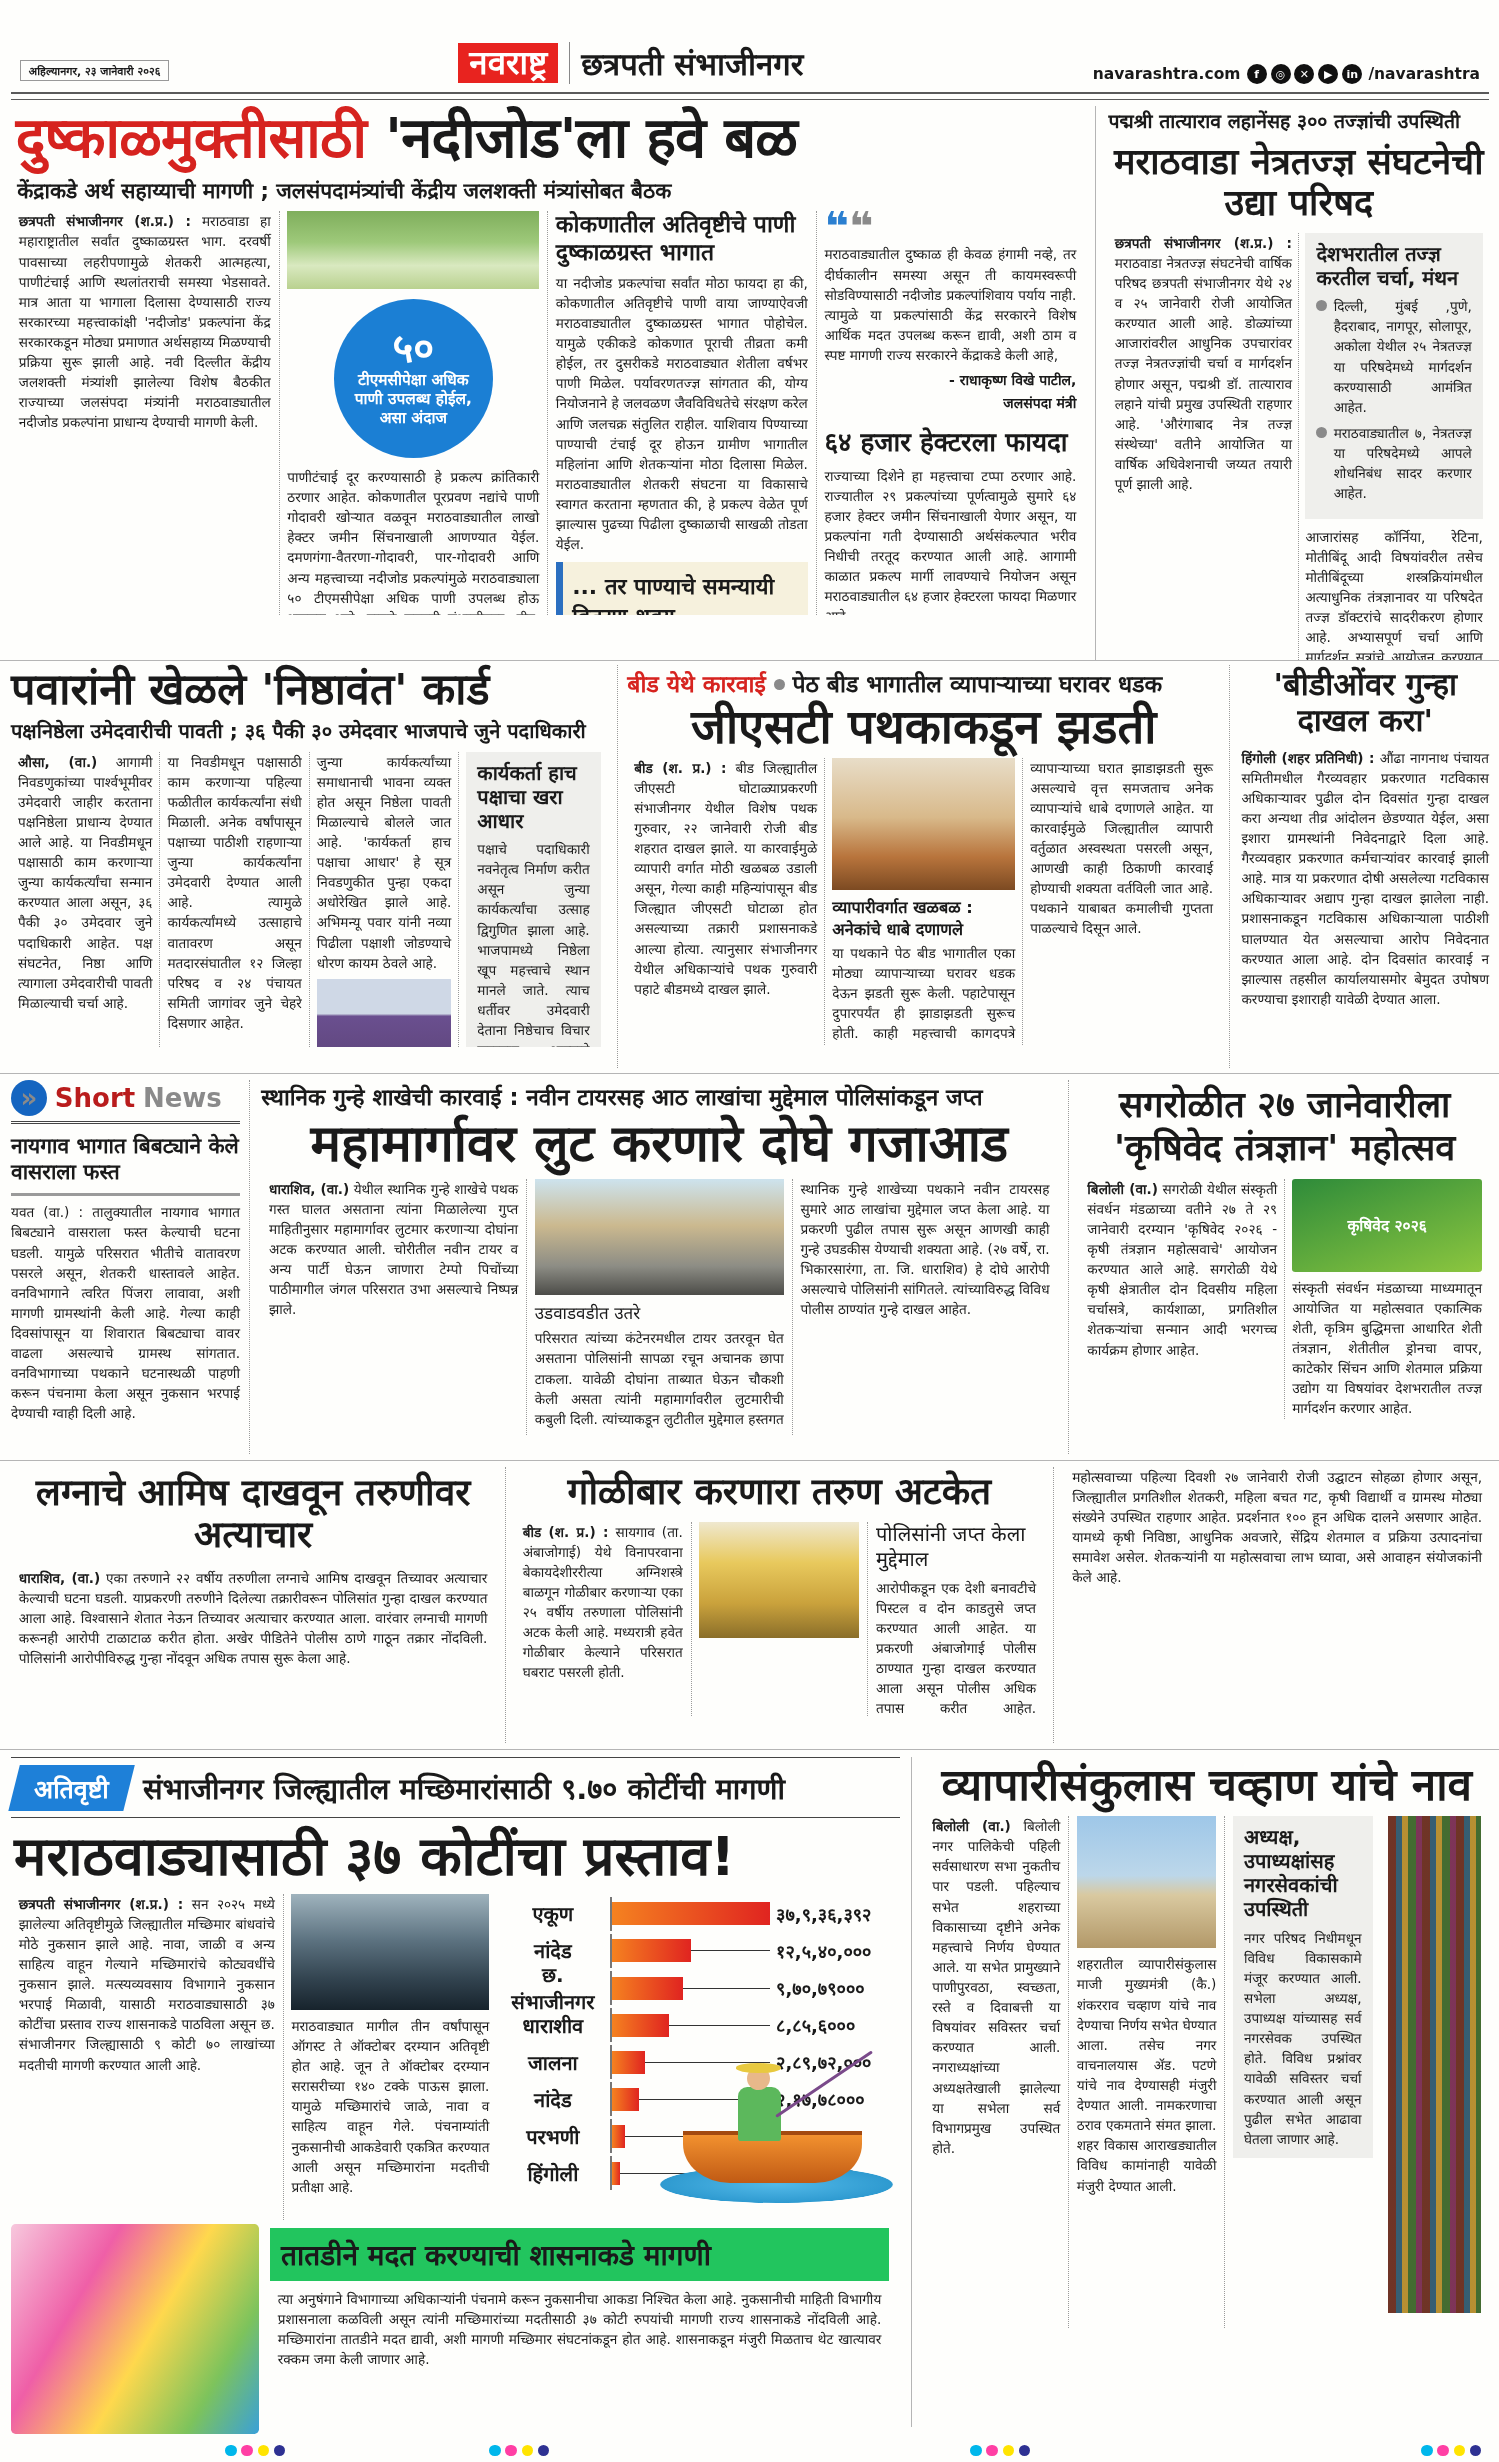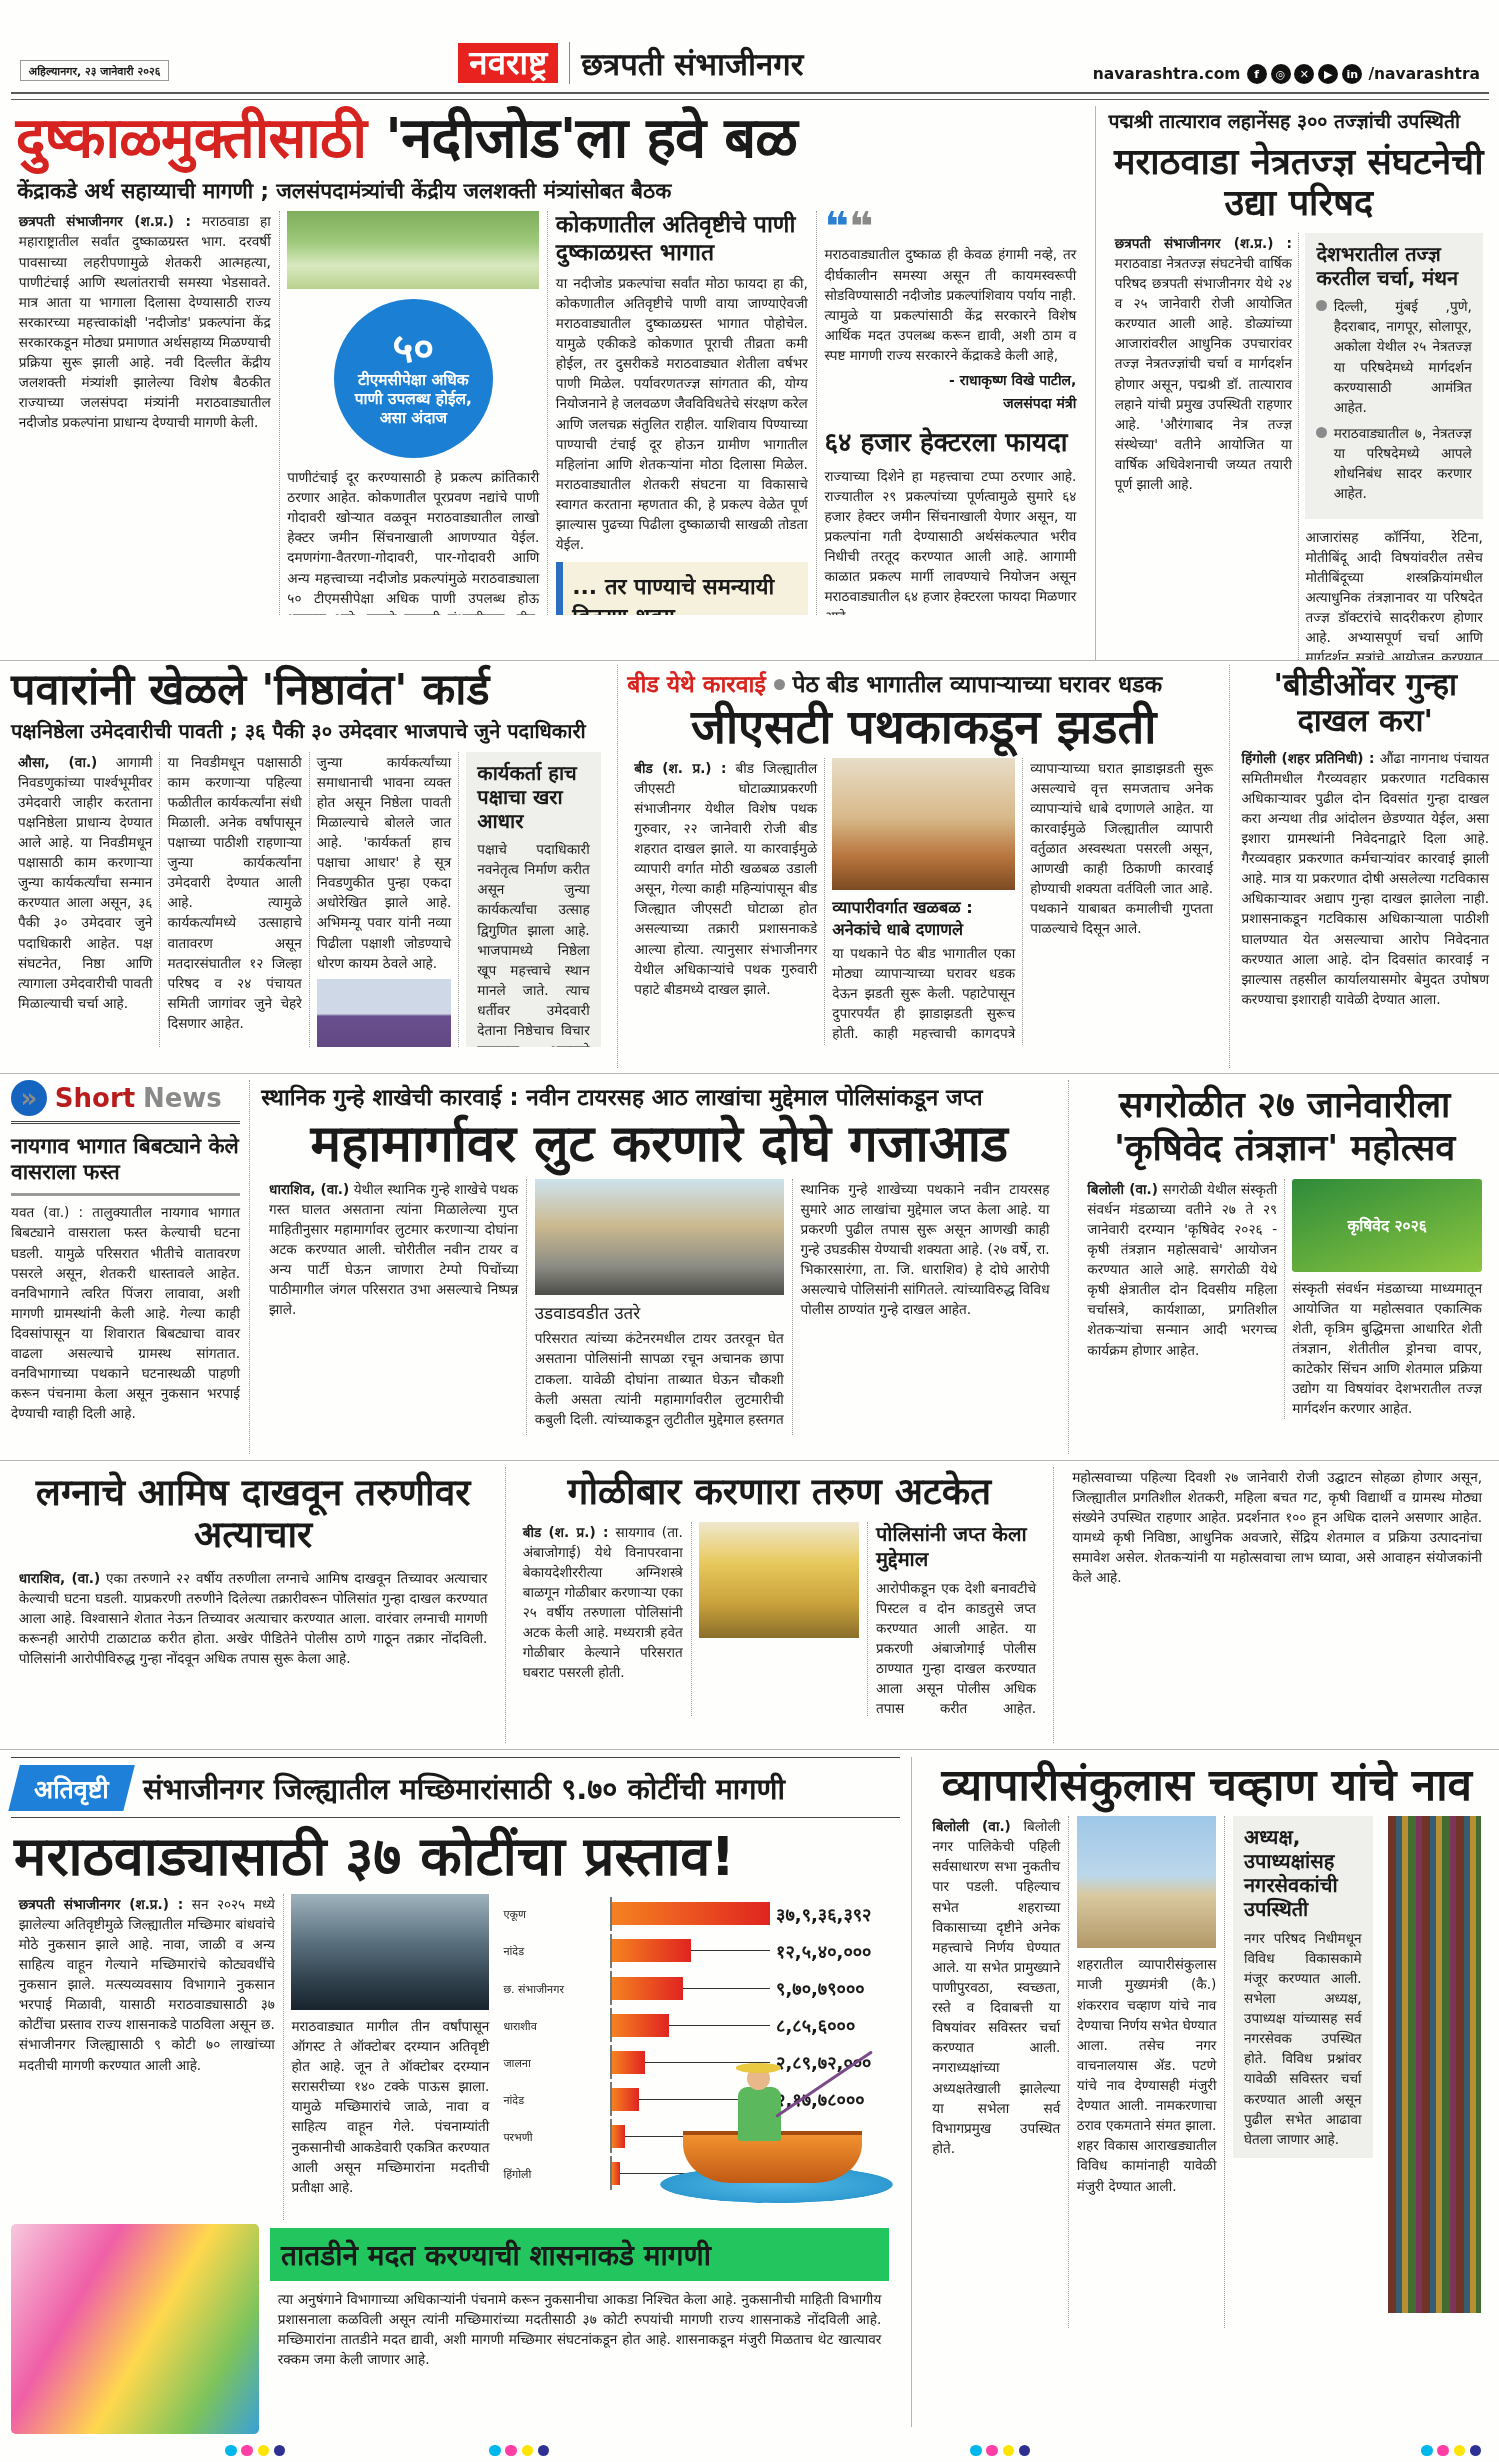--- a/index.html
+++ b/index.html
@@ -97,39 +97,39 @@
   .secD{height:289px;display:flex;padding:6.2px 11px;border-top:0.8px solid #b5b5b5;}
   .as{width:497px;padding-right:9.3px;}
   .as h2{font-size:37px;line-height:1.15;text-align:center;margin:4.7px 0 11px 0;}
   .ascols{display:flex;height:179px;}
   .ascols>div{flex:1;padding:0 7.8px;overflow:hidden;}
   .fr{width:543px;padding:0 9.3px;border-left:0.8px dotted #9a9a9a;}
   .fr h2{font-size:37px;line-height:1.1;text-align:center;margin:4.7px 0 9.3px 0;}
   .frcols{display:flex;height:194px;}
   .frcols>div{flex:1;padding:0 7.8px;overflow:hidden;}
   .frillu{height:116px;background:linear-gradient(180deg,#efe8cf 0%,#e8c95d 35%,#caa23c 70%,#8a6e2a 100%);margin-bottom:6.2px;}
-  .fr .sub{font-weight:bold;font-size:20px;line-height:1.25;margin-bottom:6.2px;}
+  .fr .sub{font-weight:normal;font-size:20px;line-height:1.25;margin-bottom:6.2px;}
   .kvcont{width:435px;padding-left:11px;border-left:0.8px dotted #9a9a9a;}
   .kvcontcols{display:flex;height:256px;}
   .kvcontcols>div{flex:1;padding:0 7px;overflow:hidden;}
   
   .secE{height:686px;display:flex;padding:7.8px 11px;border-top:0.8px solid #b5b5b5;}
   .eleft{width:904px;padding-right:11px;}
   .banner{display:flex;align-items:center;gap:14px;border-top:1.6px solid #444;border-bottom:1.6px solid #444;padding:6.2px 3.1px;}
   .btag{background:#1e80d8;color:#fff;font-weight:bold;font-size:25px;padding:6.2px 20px;transform:skewX(-14deg);}
   .btag span{display:inline-block;transform:skewX(14deg);}
   .bstrip{font-size:29px;font-weight:bold;}
   .eh1{font-size:54px;font-weight:bold;line-height:1.05;margin:11px 0 7.8px 3.1px;}
   .erow{display:flex;height:326px;}
   .ecol1{width:256px;padding:0 7.8px;overflow:hidden;}
   .ecol2{width:198px;padding:0 7.8px;overflow:hidden;}
   .boatphoto{height:116px;background:linear-gradient(180deg,#9fb3bd 0%,#5c7280 40%,#30414d 75%,#17232c 100%);margin-bottom:6.2px;}
   .chartwrap{flex:1;position:relative;padding-left:6.2px;}
   .crow{display:flex;align-items:center;height:34px;margin:3.1px 0;}
-  .clabel{width:99px;text-align:left;padding-right:7.8px;font-weight:normal;font-size:11px;flex:none;}
+  .clabel{width:99px;text-align:center;padding-right:7.8px;font-weight:bold;font-size:20px;flex:none;}
   .ctrack{flex:1;display:flex;align-items:center;border-left:2.3px solid #777;align-self:stretch;}
   .cbar{height:23px;background:linear-gradient(90deg,#f58220,#e02420);flex:none;}
   .cline{flex:1;border-top:1.2px solid #333;}
   .cval{width:124px;font-weight:bold;font-size:18px;padding-left:6.2px;flex:none;}
   .fisher{position:absolute;left:163px;top:146px;width:233px;height:163px;pointer-events:none;}
   .water{position:absolute;bottom:0;left:0;width:233px;height:37px;background:radial-gradient(ellipse at center,#53b9e8 0%,#2e9ad0 70%,transparent 72%);border-radius:50%;}
   .boat{position:absolute;bottom:20px;left:23px;width:179px;height:48px;background:linear-gradient(180deg,#f2912f,#c05a14);border-radius:0 0 47px 47px/0 0 39px 39px;border-top:4.7px solid #a34a10;}
   .man{position:absolute;bottom:62px;left:78px;width:43px;height:54px;background:#5cb85c;border-radius:9.3px 9.3px 3.1px 3.1px;}
   .manhead{position:absolute;bottom:113px;left:87px;width:23px;height:23px;border-radius:50%;background:#e8b88a;}
   .hat{position:absolute;bottom:130px;left:76px;width:45px;height:9.3px;background:#e8c93f;border-radius:50%;}

